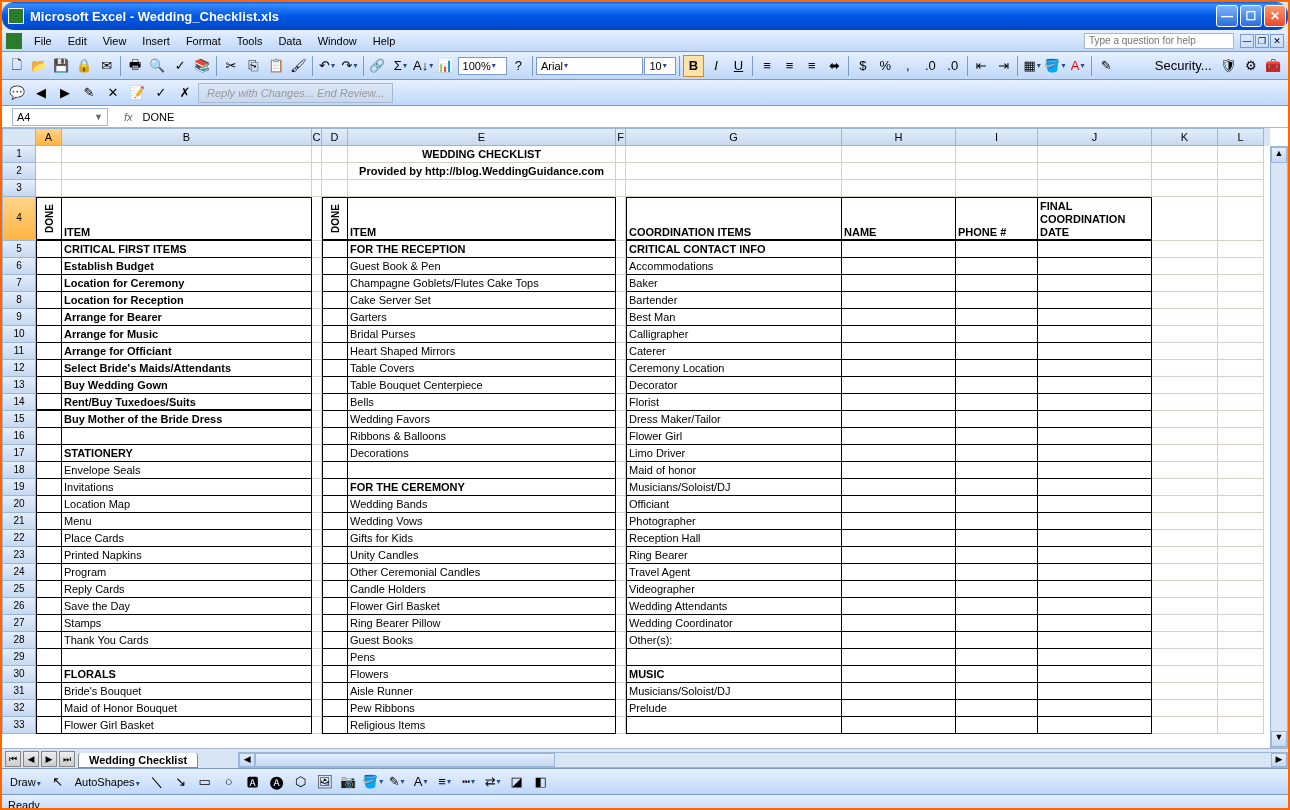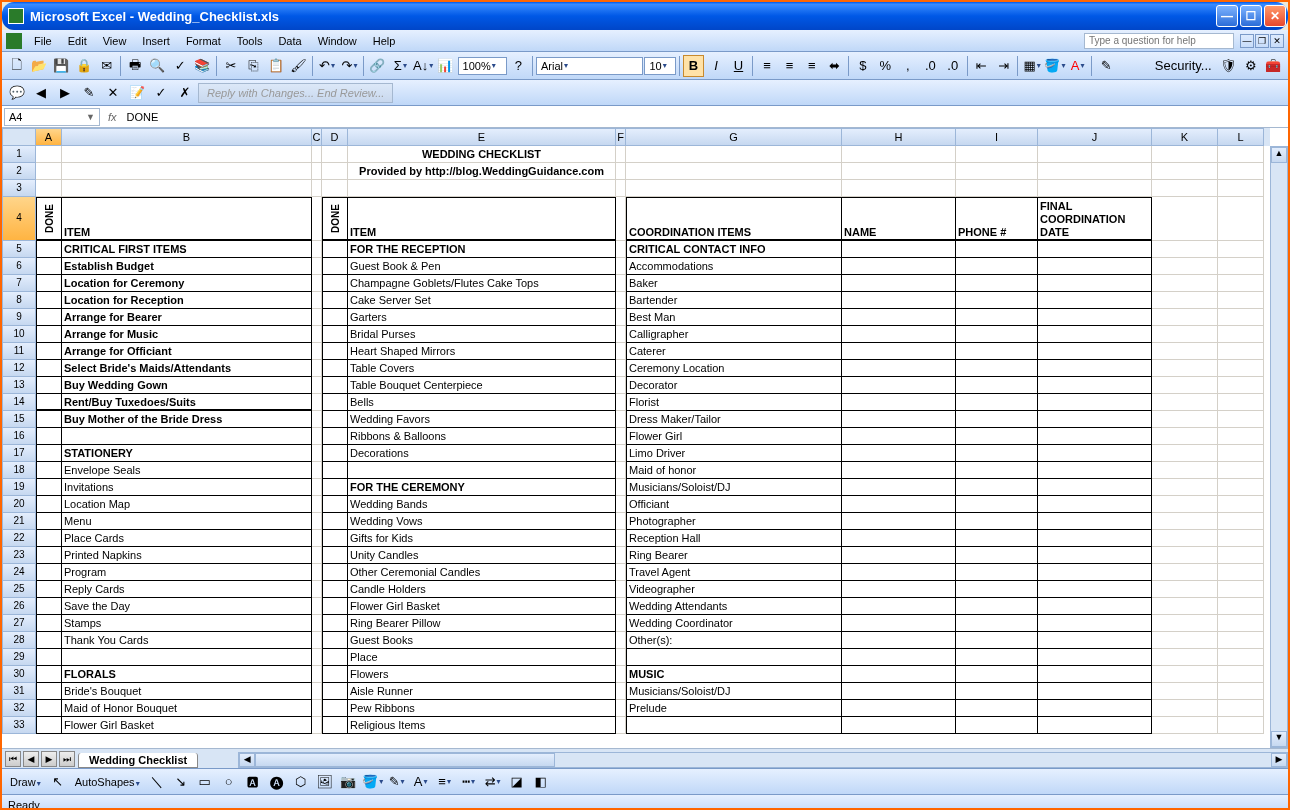--- a/index.html
+++ b/index.html
@@ -84,21 +84,21 @@
   border:1px solid #a5b8d0; height:20px; display:flex; align-items:center;
 }
 
 .formula-bar {
   background:#fff;
   height: 22px;
   display:flex;
   align-items:center;
   border-bottom:1px solid #a5b8d0;
 }
-.name-box { width:96px; border:1px solid #a5b8d0; padding:2px 4px; margin:2px; background:#fff; display:flex; align-items:center; }
+.name-box { width:96px; border:1px solid #a5b8d0; padding:2px 4px; margin:10px; background:#fff; display:flex; align-items:center; }
 .name-box .dd { margin-left:auto; color:#666; font-size:9px; }
 .fx { padding:0 6px; color:#666; font-style:italic; }
 .formula-input { flex:1; padding:2px 4px; }
 
 .grid-wrap { position:relative; height:620px; overflow:hidden; background:#fff; }
 .selectall { position:absolute; top:0; left:0; width:34px; height:18px; background:#d8e5f5; border:1px solid #9cb6d8; }
 .col-headers {
   position:absolute; top:0; left:34px; right:18px; height:18px;
   display:flex; background:#d8e5f5;
 }
@@ -728,21 +728,21 @@
         <div class="cell cI tbl"></div>
         <div class="cell cJ tbl"></div>
         <div class="cell cK"></div>
         <div class="cell cL"></div>
       </div>
       <div class="row">
         <div class="cell cA tbl tbl-left"></div>
         <div class="cell cB tbl"></div>
         <div class="cell cC"></div>
         <div class="cell cD tbl tbl-left"></div>
-        <div class="cell cE tbl">Place</div>
+        <div class="cell cE tbl">Pens</div>
         <div class="cell cF"></div>
         <div class="cell cG tbl tbl-left"></div>
         <div class="cell cH tbl"></div>
         <div class="cell cI tbl"></div>
         <div class="cell cJ tbl"></div>
         <div class="cell cK"></div>
         <div class="cell cL"></div>
       </div>
       <div class="row">
         <div class="cell cA tbl tbl-left"></div>

